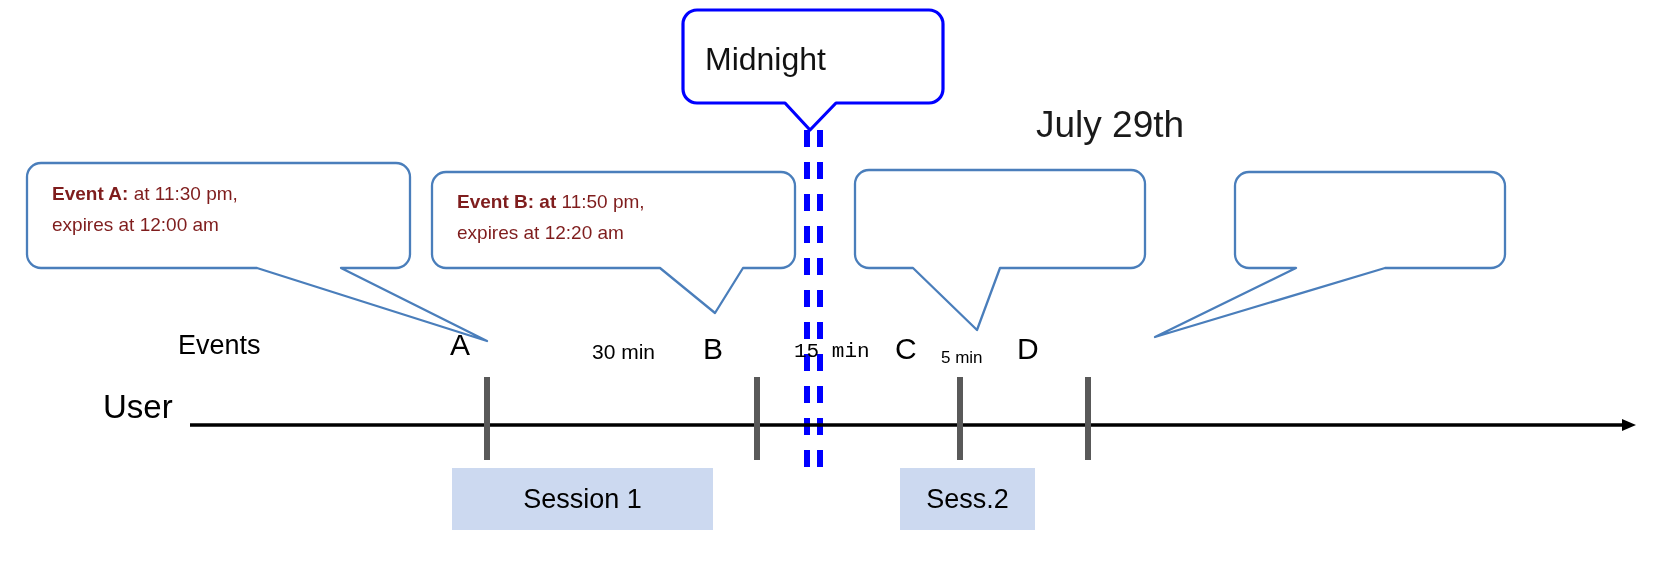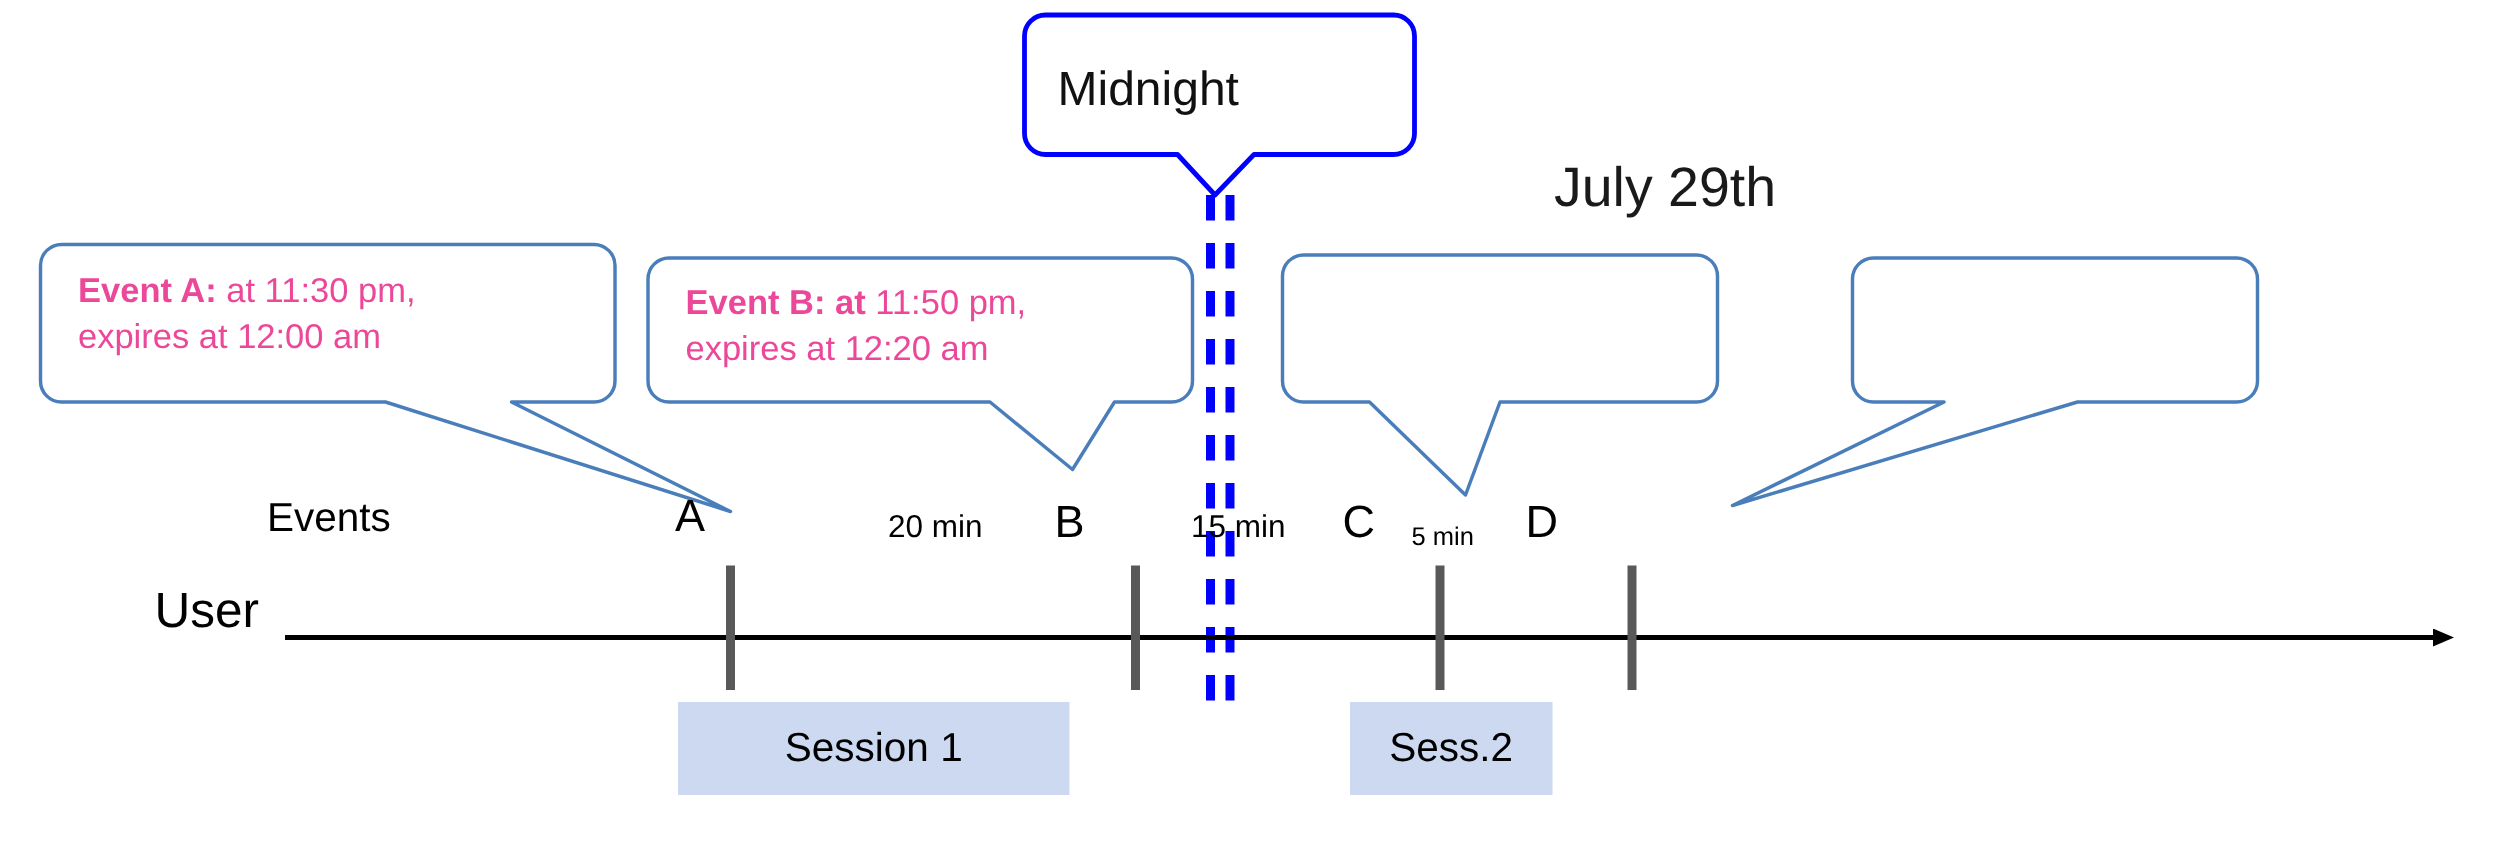--- a/index.html
+++ b/index.html
@@ -12,21 +12,21 @@
 
   .date-heading{font-size:37px;color:#1a1a1a;letter-spacing:0px;}
   .axis-name{font-size:33px;color:#000;}
   .row-name{font-size:27px;color:#000;}
   .marker-letter{font-size:30px;color:#000;}
   .gap-label{font-size:21px;color:#000;}
   .gap-label.small{font-size:17px;}
 
   .midnight-text{position:absolute;font-size:32px;color:#111;white-space:nowrap;}
 
-  .callout-text{position:absolute;font-size:23px;line-height:31px;color:#ec4899;white-space:nowrap;}
+  .callout-text{position:absolute;font-size:19px;line-height:31px;color:#7f1d1d;white-space:nowrap;}
   .callout-text b{font-weight:bold;}
 
   .session-box{position:absolute;background:#ccd9f0;}
   .session-label{position:absolute;font-size:27px;color:#000;white-space:nowrap;
                  width:100%;text-align:center;top:50%;transform:translateY(-50%);left:0;}
   .session-wrap{position:absolute;}
 </style>
 </head>
 <body>
 
@@ -103,22 +103,22 @@
 
 
   <div class="lbl row-name" style="left:178px;top:330px;">Events</div>
   <div class="lbl axis-name" style="left:103px;top:388px;">User</div>
 
   <div class="lbl marker-letter" style="left:450px;top:328px;">A</div>
   <div class="lbl marker-letter" style="left:703px;top:332px;">B</div>
   <div class="lbl marker-letter" style="left:895px;top:332px;">C</div>
   <div class="lbl marker-letter" style="left:1017px;top:332px;">D</div>
 
-  <div class="lbl gap-label" style="left:592px;top:340px;">20 min</div>
-  <div class="lbl gap-label" style="left:794px;top:340px;">15 min</div>
+  <div class="lbl gap-label" style="left:592px;top:340px;">30 min</div>
+  <div class="lbl gap-label" style="left:794px;top:340px;font-family:Liberation Mono, monospace;">15 min</div>
   <div class="lbl gap-label small" style="left:941px;top:348px;">5 min</div>
 
   <div class="session-wrap" style="left:452px;top:468px;width:261px;height:62px;">
     <div class="session-box" style="left:0;top:0;width:261px;height:62px;"></div>
     <div class="session-label">Session 1</div>
   </div>
 
   <div class="session-wrap" style="left:900px;top:468px;width:135px;height:62px;">
     <div class="session-box" style="left:0;top:0;width:135px;height:62px;"></div>
     <div class="session-label">Sess.2</div>

